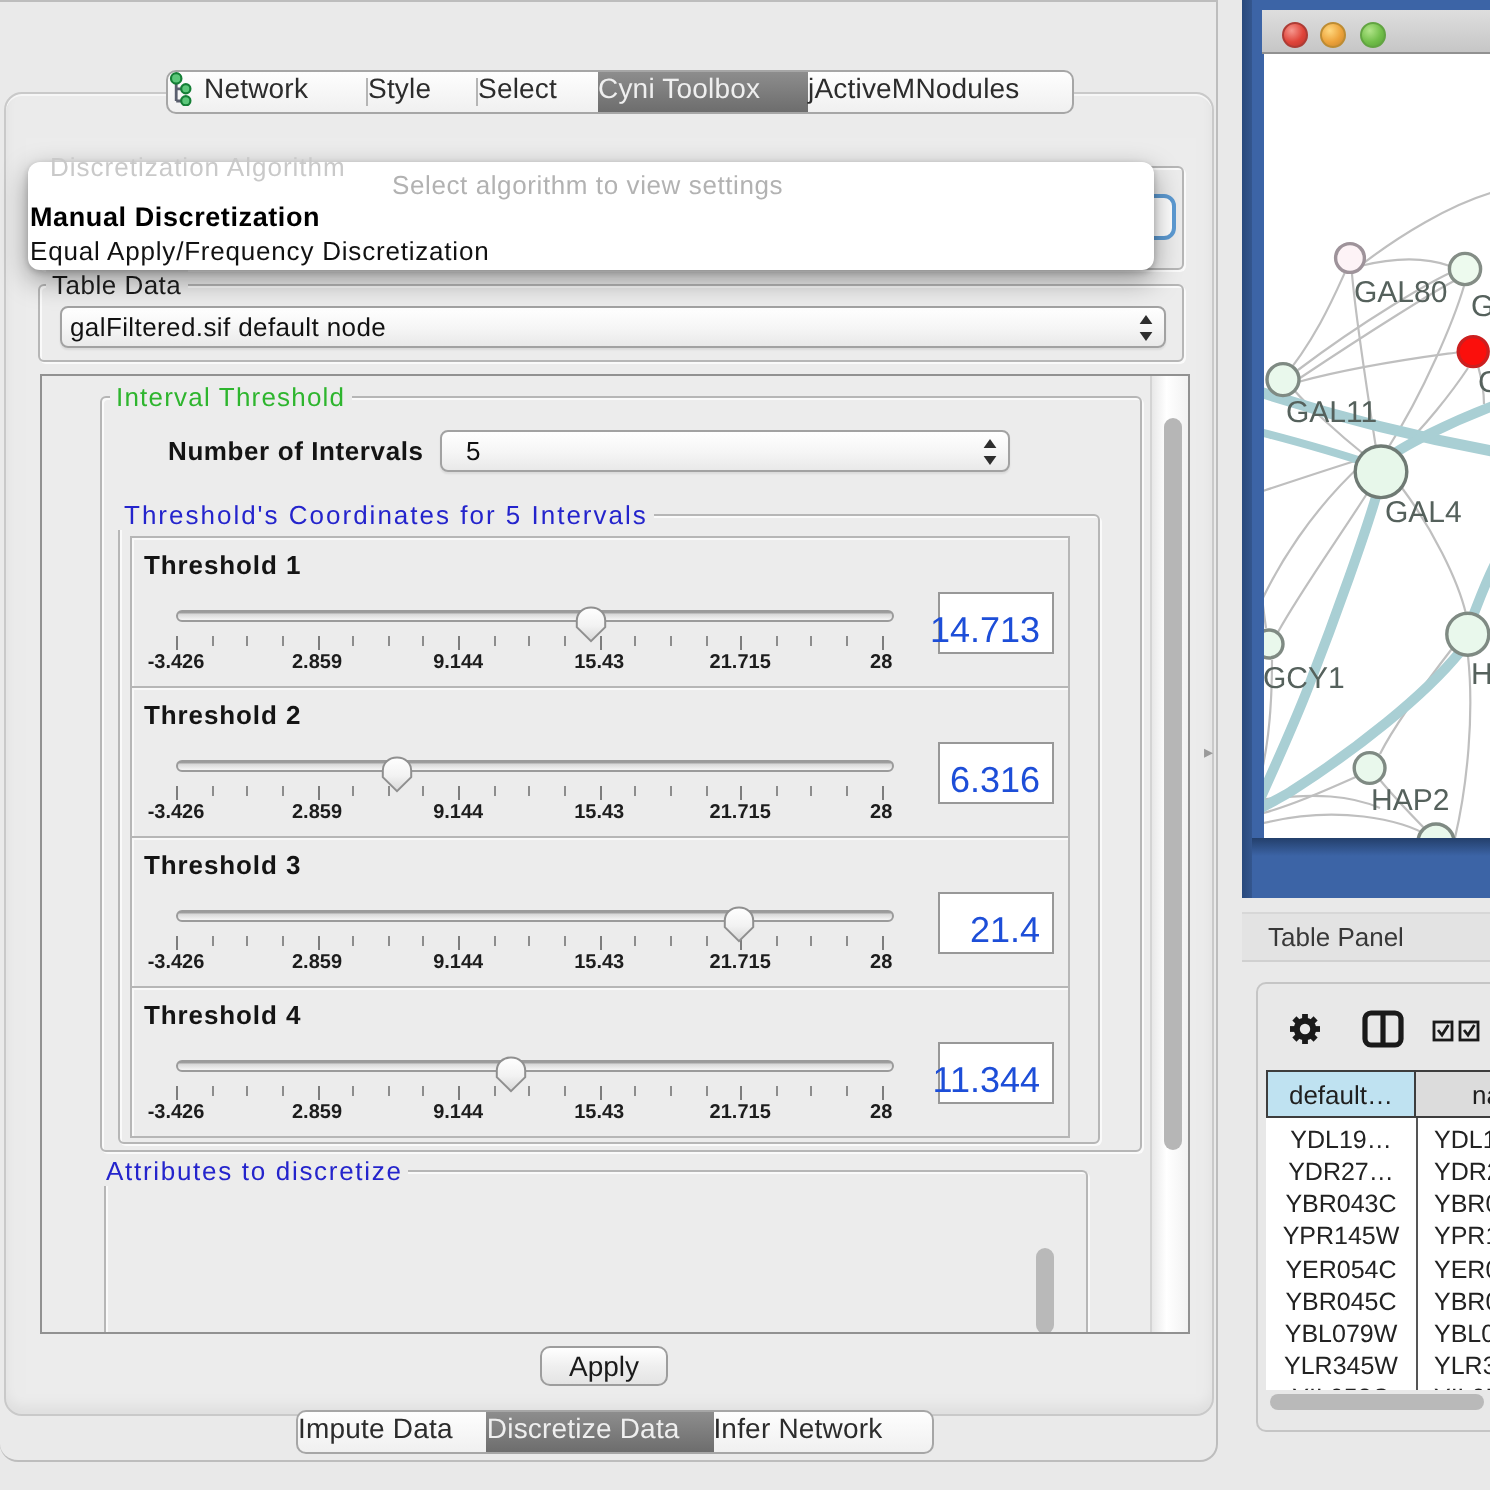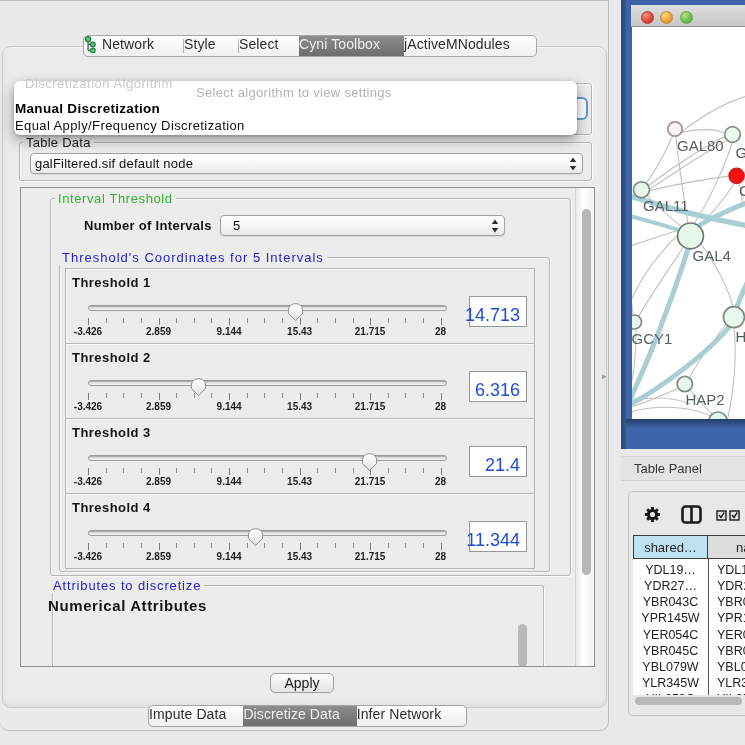--- a/index.html
+++ b/index.html
@@ -276,21 +276,20 @@
 <stop offset="0" stop-color="#ffffff"></stop>
                 <stop offset="0.55" stop-color="#f2f2f2"></stop>
                 <stop offset="1" stop-color="#d8d8d8"></stop>
               </linearGradient>
             </defs>
 <path d="M8.5,0.7 C12.6,0.7 15.6,3.5 15.6,7.3 L15.6,10.6 L8.5,17.6 L1.4,10.6 L1.4,7.3 C1.4,3.5 4.4,0.7 8.5,0.7 Z" fill="url(#g1890)" stroke="#8f8f8f" stroke-width="1"></path>
           </svg>
 </div>
    <div class="grp" style="left:31px;top:397px;width:492px;height:90px;border-bottom:none"></div>
    <div class="gl" style="left:29px;top:390px;color:#2424cc;letter-spacing:.85px">Attributes to discretize</div>
-   <div style="position:absolute;left:27px;top:409px;font-size:15px;letter-spacing:.6px;font-weight:bold;color:#141414">Numerical Attributes</div>
    <div style="position:absolute;left:497px;top:436px;width:9px;height:43px;background:#b9b9b9;border-radius:5px"></div>
   </div>
   <div class="btn" style="left:257px;top:604px;width:64px;height:20px">Apply</div>
  </div>
 
  <div class="pill" style="left:148px;top:704px;width:319px">
   <div class="seg" style="width:95px">Impute Data</div>
   <div class="seg dark" style="width:114px">Discretize Data</div>
   <div class="seg" style="width:110px">Infer Network</div>
  </div>
@@ -378,21 +377,21 @@
  </svg>
  <svg style="position:absolute;left:87px;top:18px" width="25" height="11" viewBox="0 0 25 11">
   <g fill="none" stroke="#1a1a1a" stroke-width="1.4">
    <rect x="1" y="1" width="9" height="9"></rect>
         <path d="M3,5 L5,7.5 L8.2,2.5"></path>
    <rect x="14" y="1" width="9" height="9"></rect>
         <path d="M16,5 L18,7.5 L21.2,2.5"></path>
   </g>
  </svg>
  <div style="position:absolute;left:4px;top:43px;width:118px;height:160px;background:#fff"></div>
- <div style="position:absolute;left:4px;top:43px;width:75px;height:24px;background:#bfe2f1;border:1px solid #3d3d3d;font-size:13px;color:#1f1f1f;display:flex;align-items:center;justify-content:center">shared…</div>
+ <div style="position:absolute;left:4px;top:43px;width:75px;height:24px;background:#bfe2f1;border:1px solid #3d3d3d;font-size:13px;color:#1f1f1f;display:flex;align-items:center;justify-content:center">default…</div>
  <div style="position:absolute;left:79px;top:43px;width:43px;height:24px;background:#dcdcdc;border:1px solid #3d3d3d;border-left:none;font-size:13px;color:#1f1f1f;display:flex;align-items:center;padding-left:28px">na</div>
  <div style="position:absolute;left:4px;top:67px;width:118px;height:136px;overflow:hidden">
    <div style="position:absolute;left:74.5px;top:0;width:1px;height:136px;background:#555"></div>
    <div class="trow" style="top:3.0px">
         <span class="c1">YDL19…</span>
         <span class="c2">YDL19</span>
       </div>
       <div class="trow" style="top:19.1px">
         <span class="c1">YDR27…</span>
         <span class="c2">YDR27</span>

